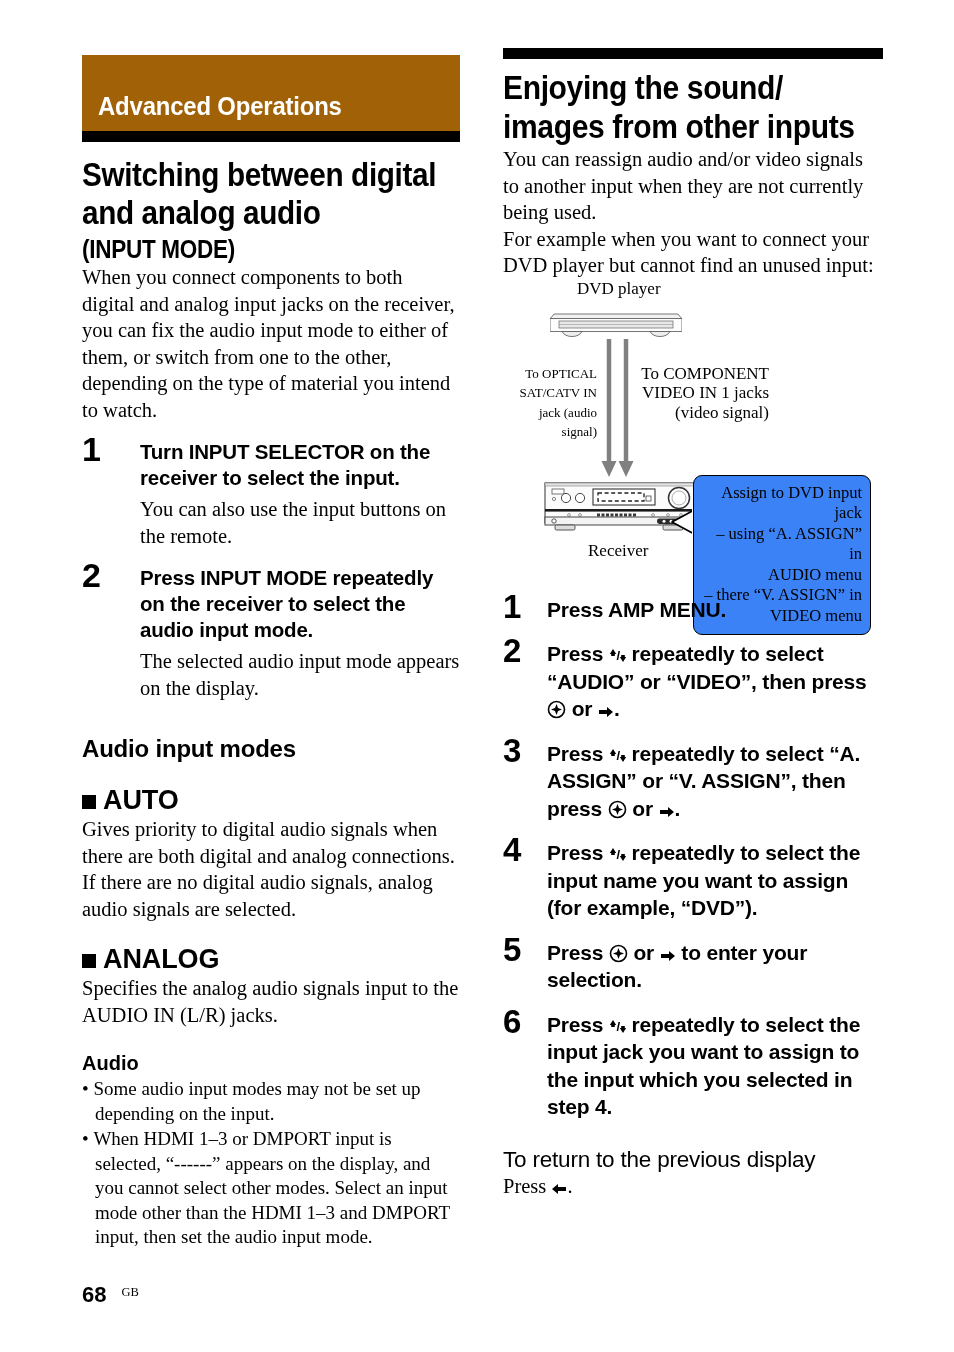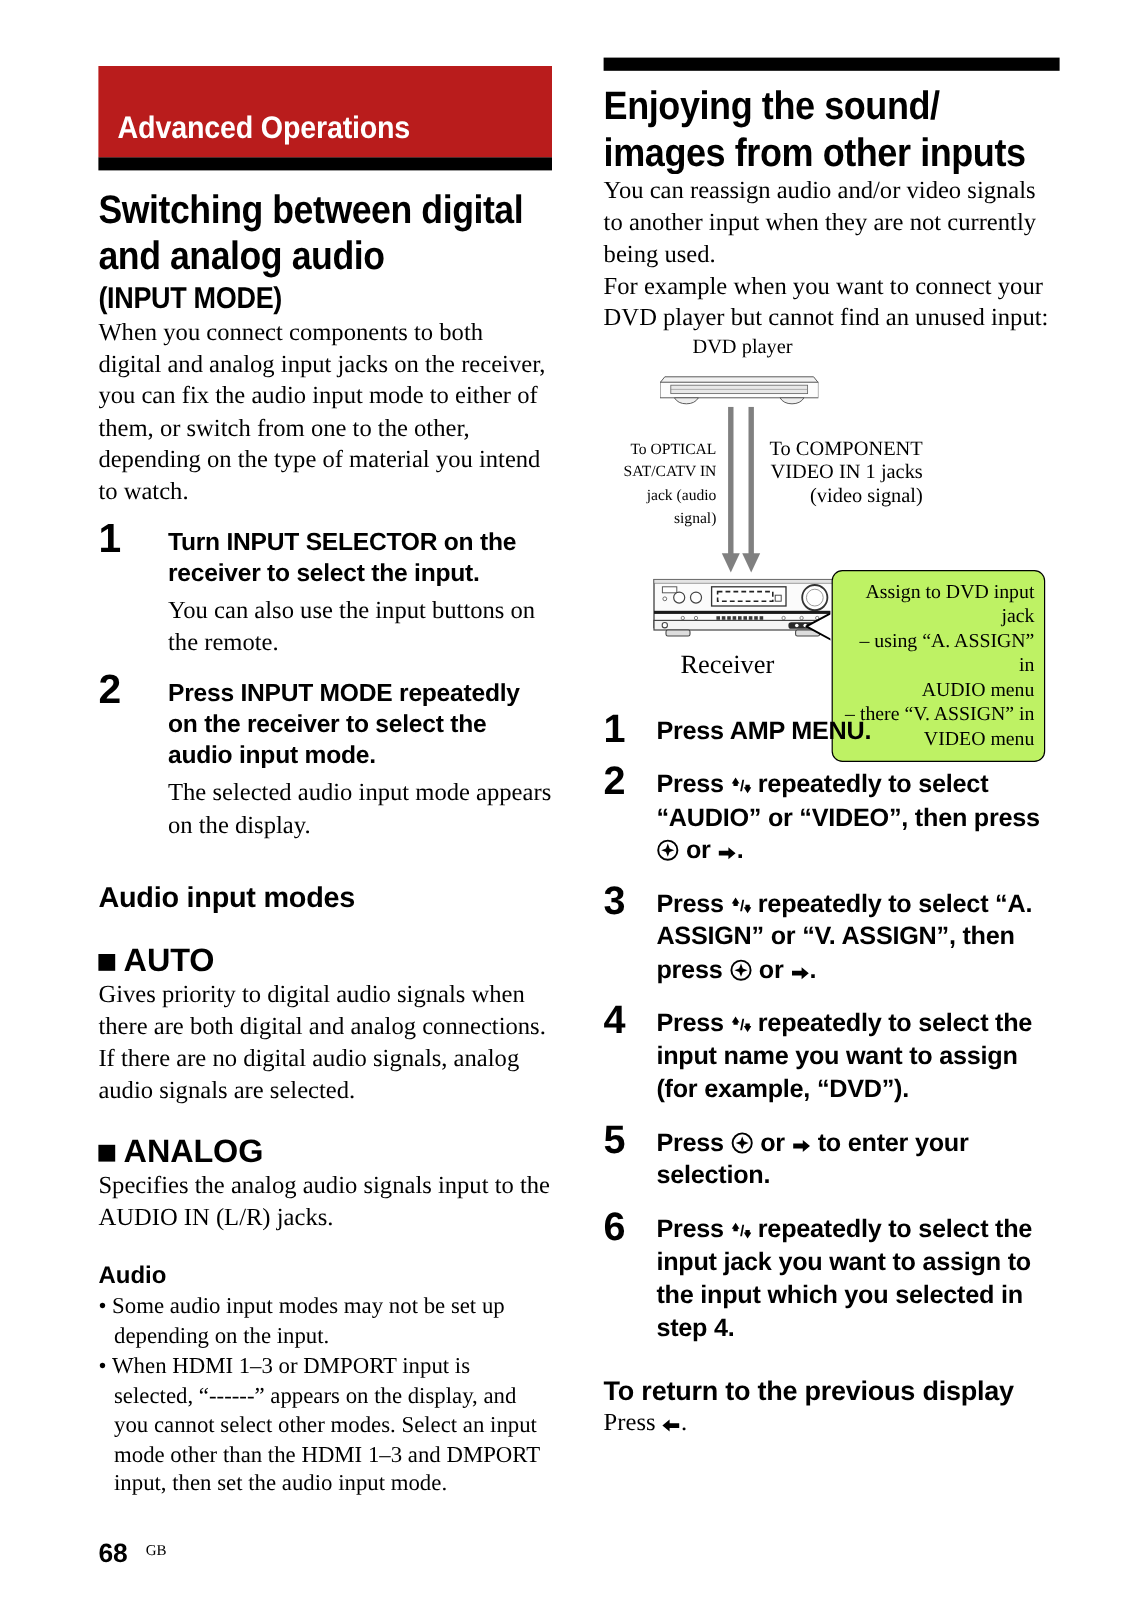--- a/index.html
+++ b/index.html
@@ -30,21 +30,21 @@
   }
   .col-right {
     position: absolute;
     left: 503px;
     top: 48px;
     width: 380px;
   }
 
   
   .section-banner {
-    background: #b91c1c;
+    background: #a16207;
     height: 76px;
     position: relative;
   }
   .section-banner-label {
     position: absolute;
     left: 16px;
     bottom: 9px;
     color: #ffffff;
     font-family: "Liberation Sans", sans-serif;
     font-weight: bold;
@@ -164,21 +164,21 @@
     vertical-align: 0px;
   }
   h4.notes-head {
     font-family: "Liberation Sans", sans-serif;
     font-weight: bold;
     font-size: 20px;
     margin: 24px 0 0 0;
   }
   h4.ret-head {
     font-family: "Liberation Sans", sans-serif;
-    font-weight: bold;
+    font-weight: normal;
     font-size: 22.5px;
     margin: 26px 0 0 0;
     letter-spacing: -0.2px;
   }
 
   ul.notes {
     list-style: none;
     margin: 2px 0 0 0;
     padding: 0;
   }
@@ -257,35 +257,35 @@
   }
   .receiver-wrap {
     position: absolute;
     left: 40px;
     top: 200px;
     width: 155px;
     height: 58px;
   }
   .receiver-label {
     position: absolute;
-    left: 64px;
+    left: 85px;
     top: 262px;
-    font-size: 22px;
+    font-size: 17px;
   }
   .callout {
     position: absolute;
     left: 190px;
     top: 196px;
     width: 178px;
     border: 1.6px solid #000;
     border-radius: 9px;
     padding: 7px 8px 8px 8px;
     font-size: 16.5px;
     line-height: 20.5px;
-    background: #bef264;
+    background: #3b82f6;
     box-sizing: border-box;
   }
   .callout-tail {
     position: absolute;
     left: 167px;
     top: 228px;
     width: 26px;
     height: 30px;
   }
   .callout-line { margin: 0; }

